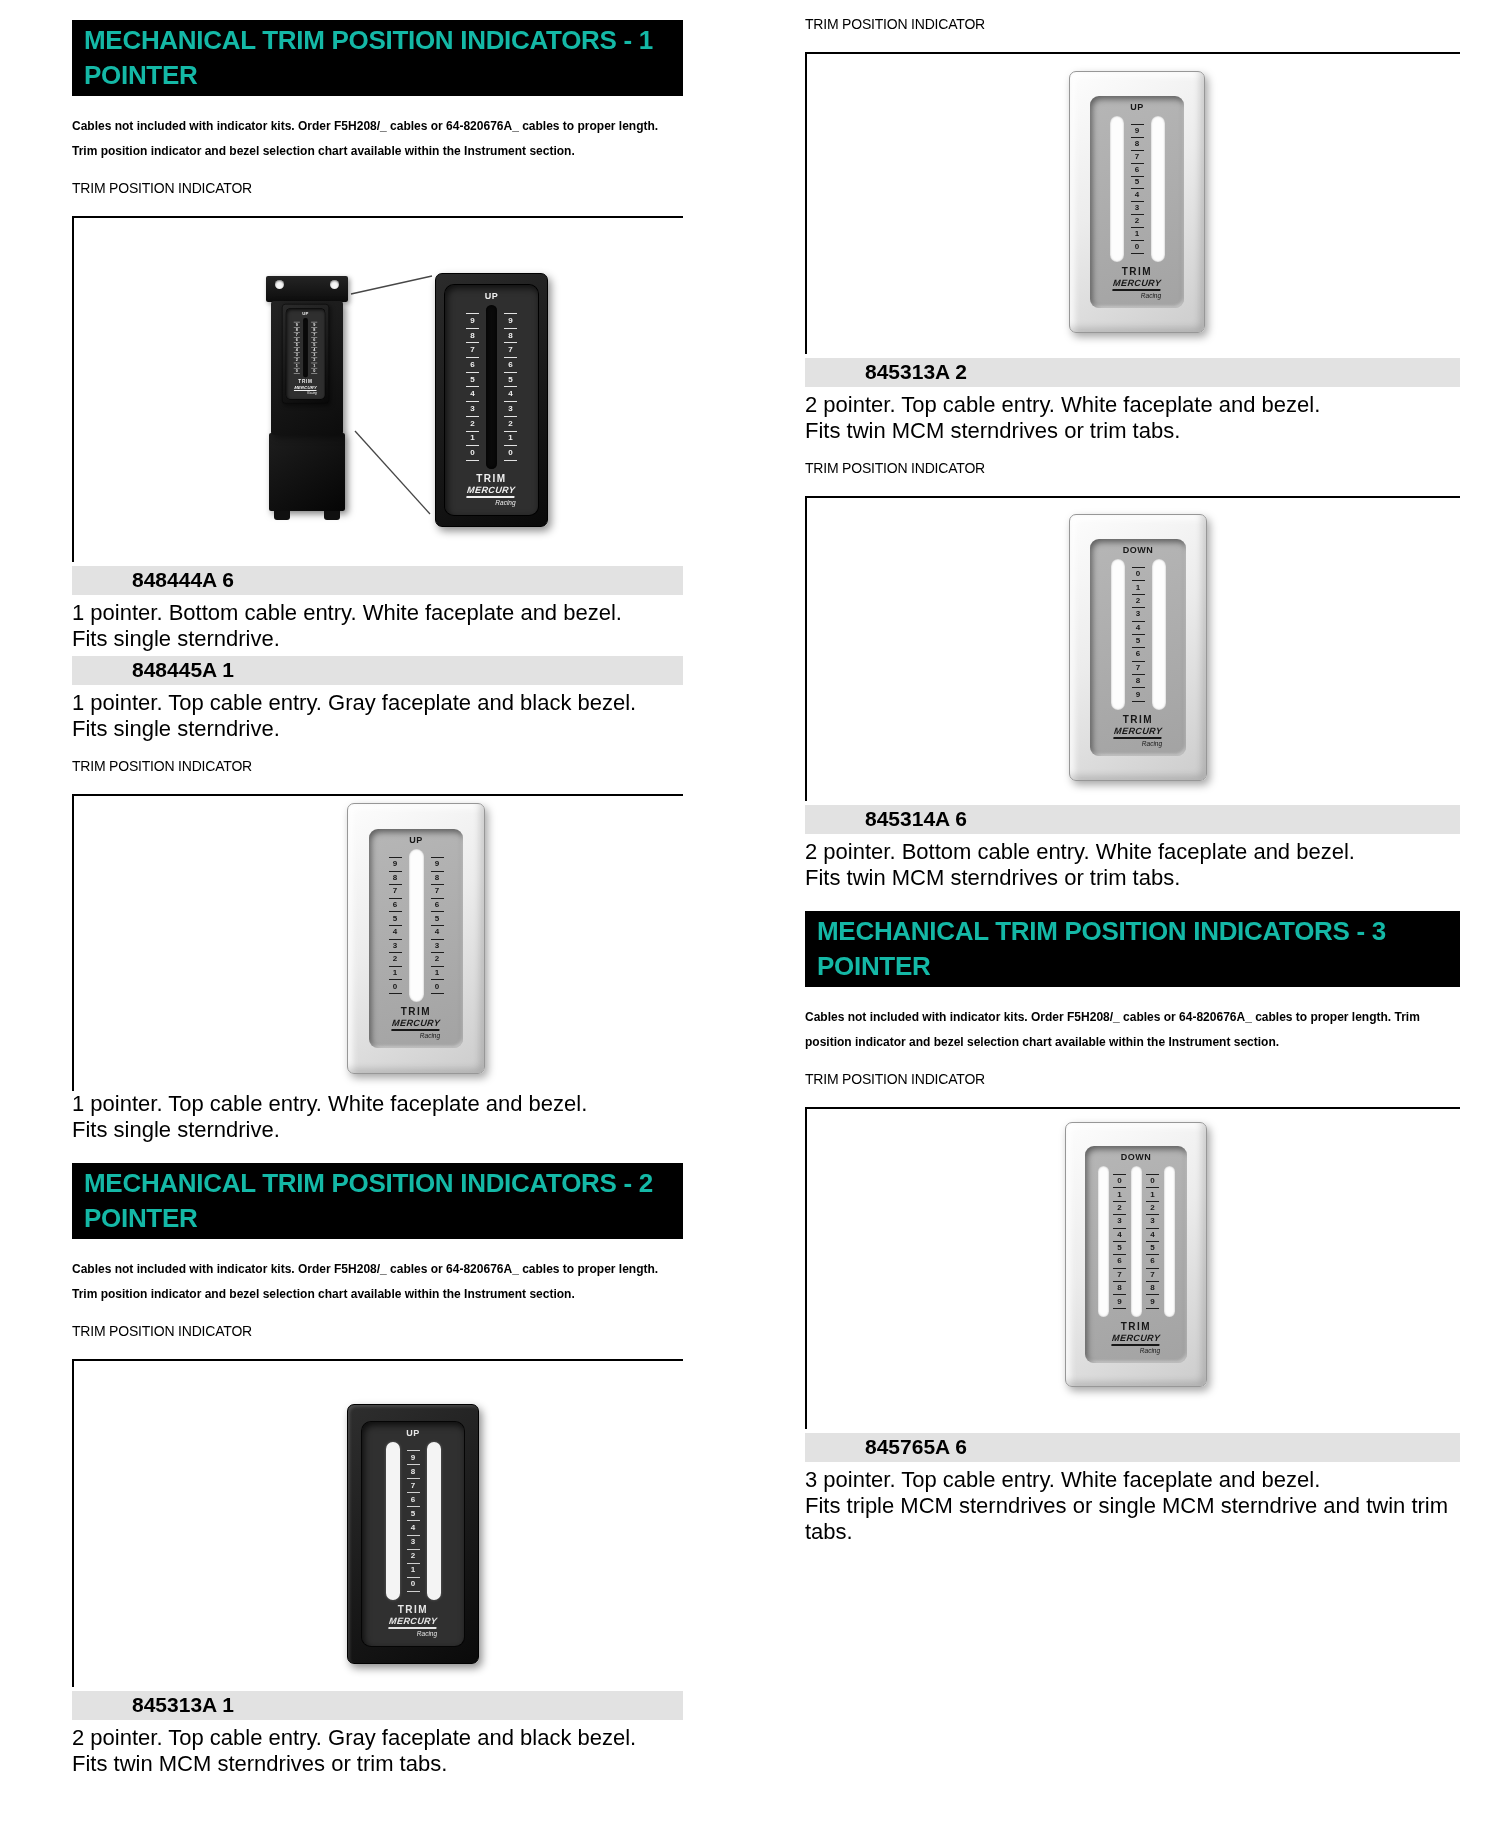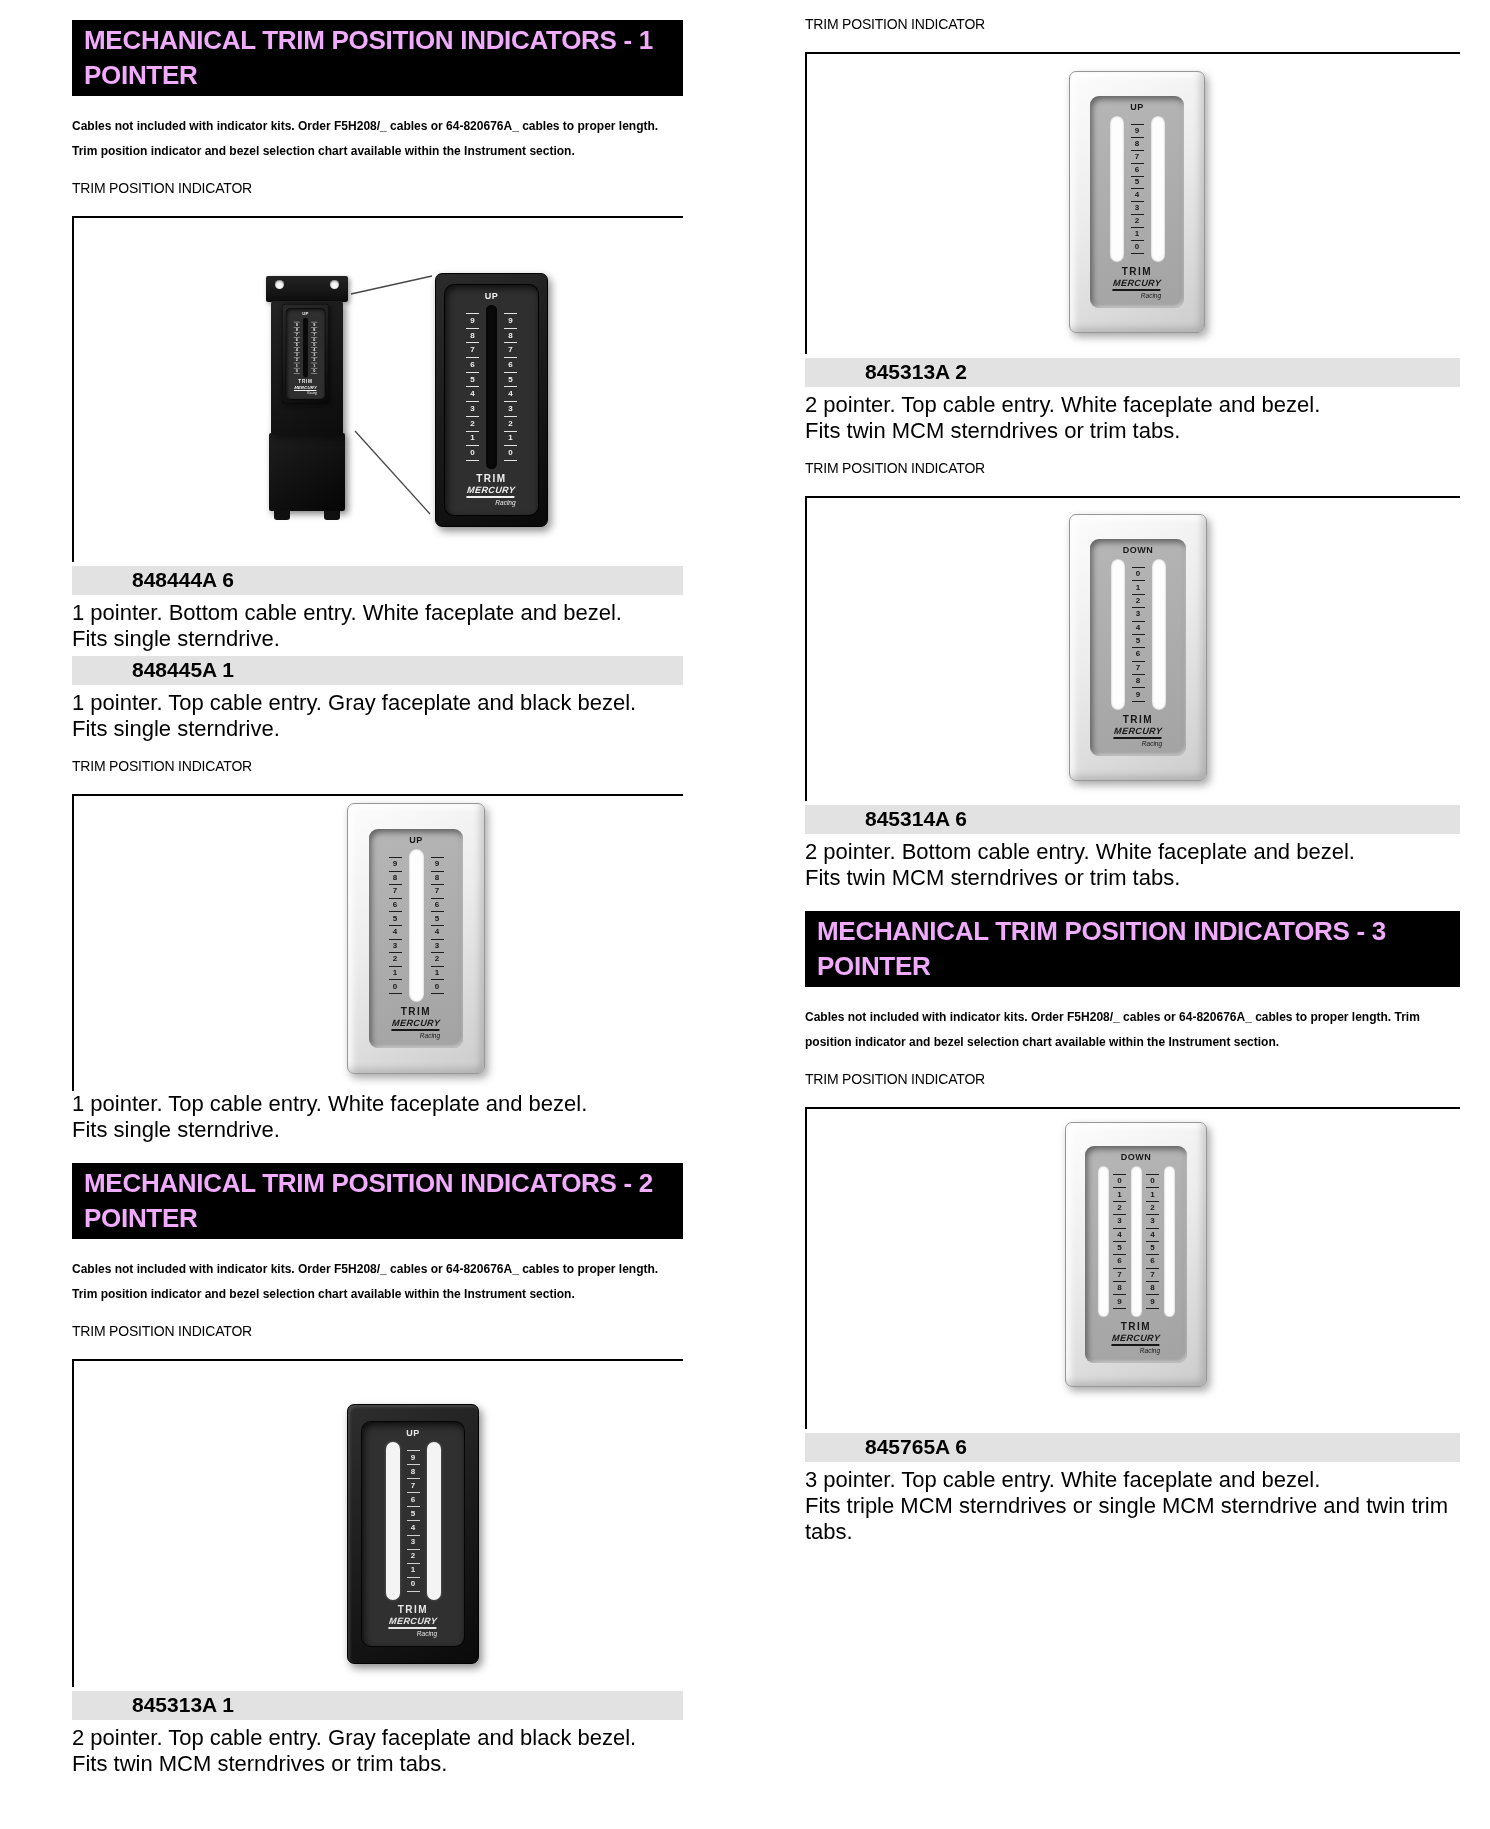--- a/index.html
+++ b/index.html
@@ -6,21 +6,21 @@
   body{
     width:1490px;height:1829px;position:relative;background:#ffffff;
     font-family:"Liberation Sans",sans-serif;color:#000;
     -webkit-font-smoothing:antialiased;
   }
   .col{position:absolute;top:0;}
   .col-left{left:72px;width:611px;}
   .col-right{left:805px;width:655px;}
 
   .sec-header{
-    background:#000;color:#f0abfc;font-weight:bold;font-size:26px;line-height:35px;
+    background:#000;color:#14b8a6;font-weight:bold;font-size:26px;line-height:35px;
     padding:3px 12px;letter-spacing:-0.3px;
   }
   .mt20{margin-top:20px;}
   .mt16{margin-top:16px;}
   .intro{font-size:12px;line-height:25px;margin:18px 0 0;font-weight:bold;}
   .prod-h{
     font-size:14px;font-weight:normal;margin:16px 0 0;padding-bottom:20px;
     border-bottom:2px solid #000;letter-spacing:-0.2px;
   }
   .figure{position:relative;border-left:2px solid #000;overflow:hidden;}

